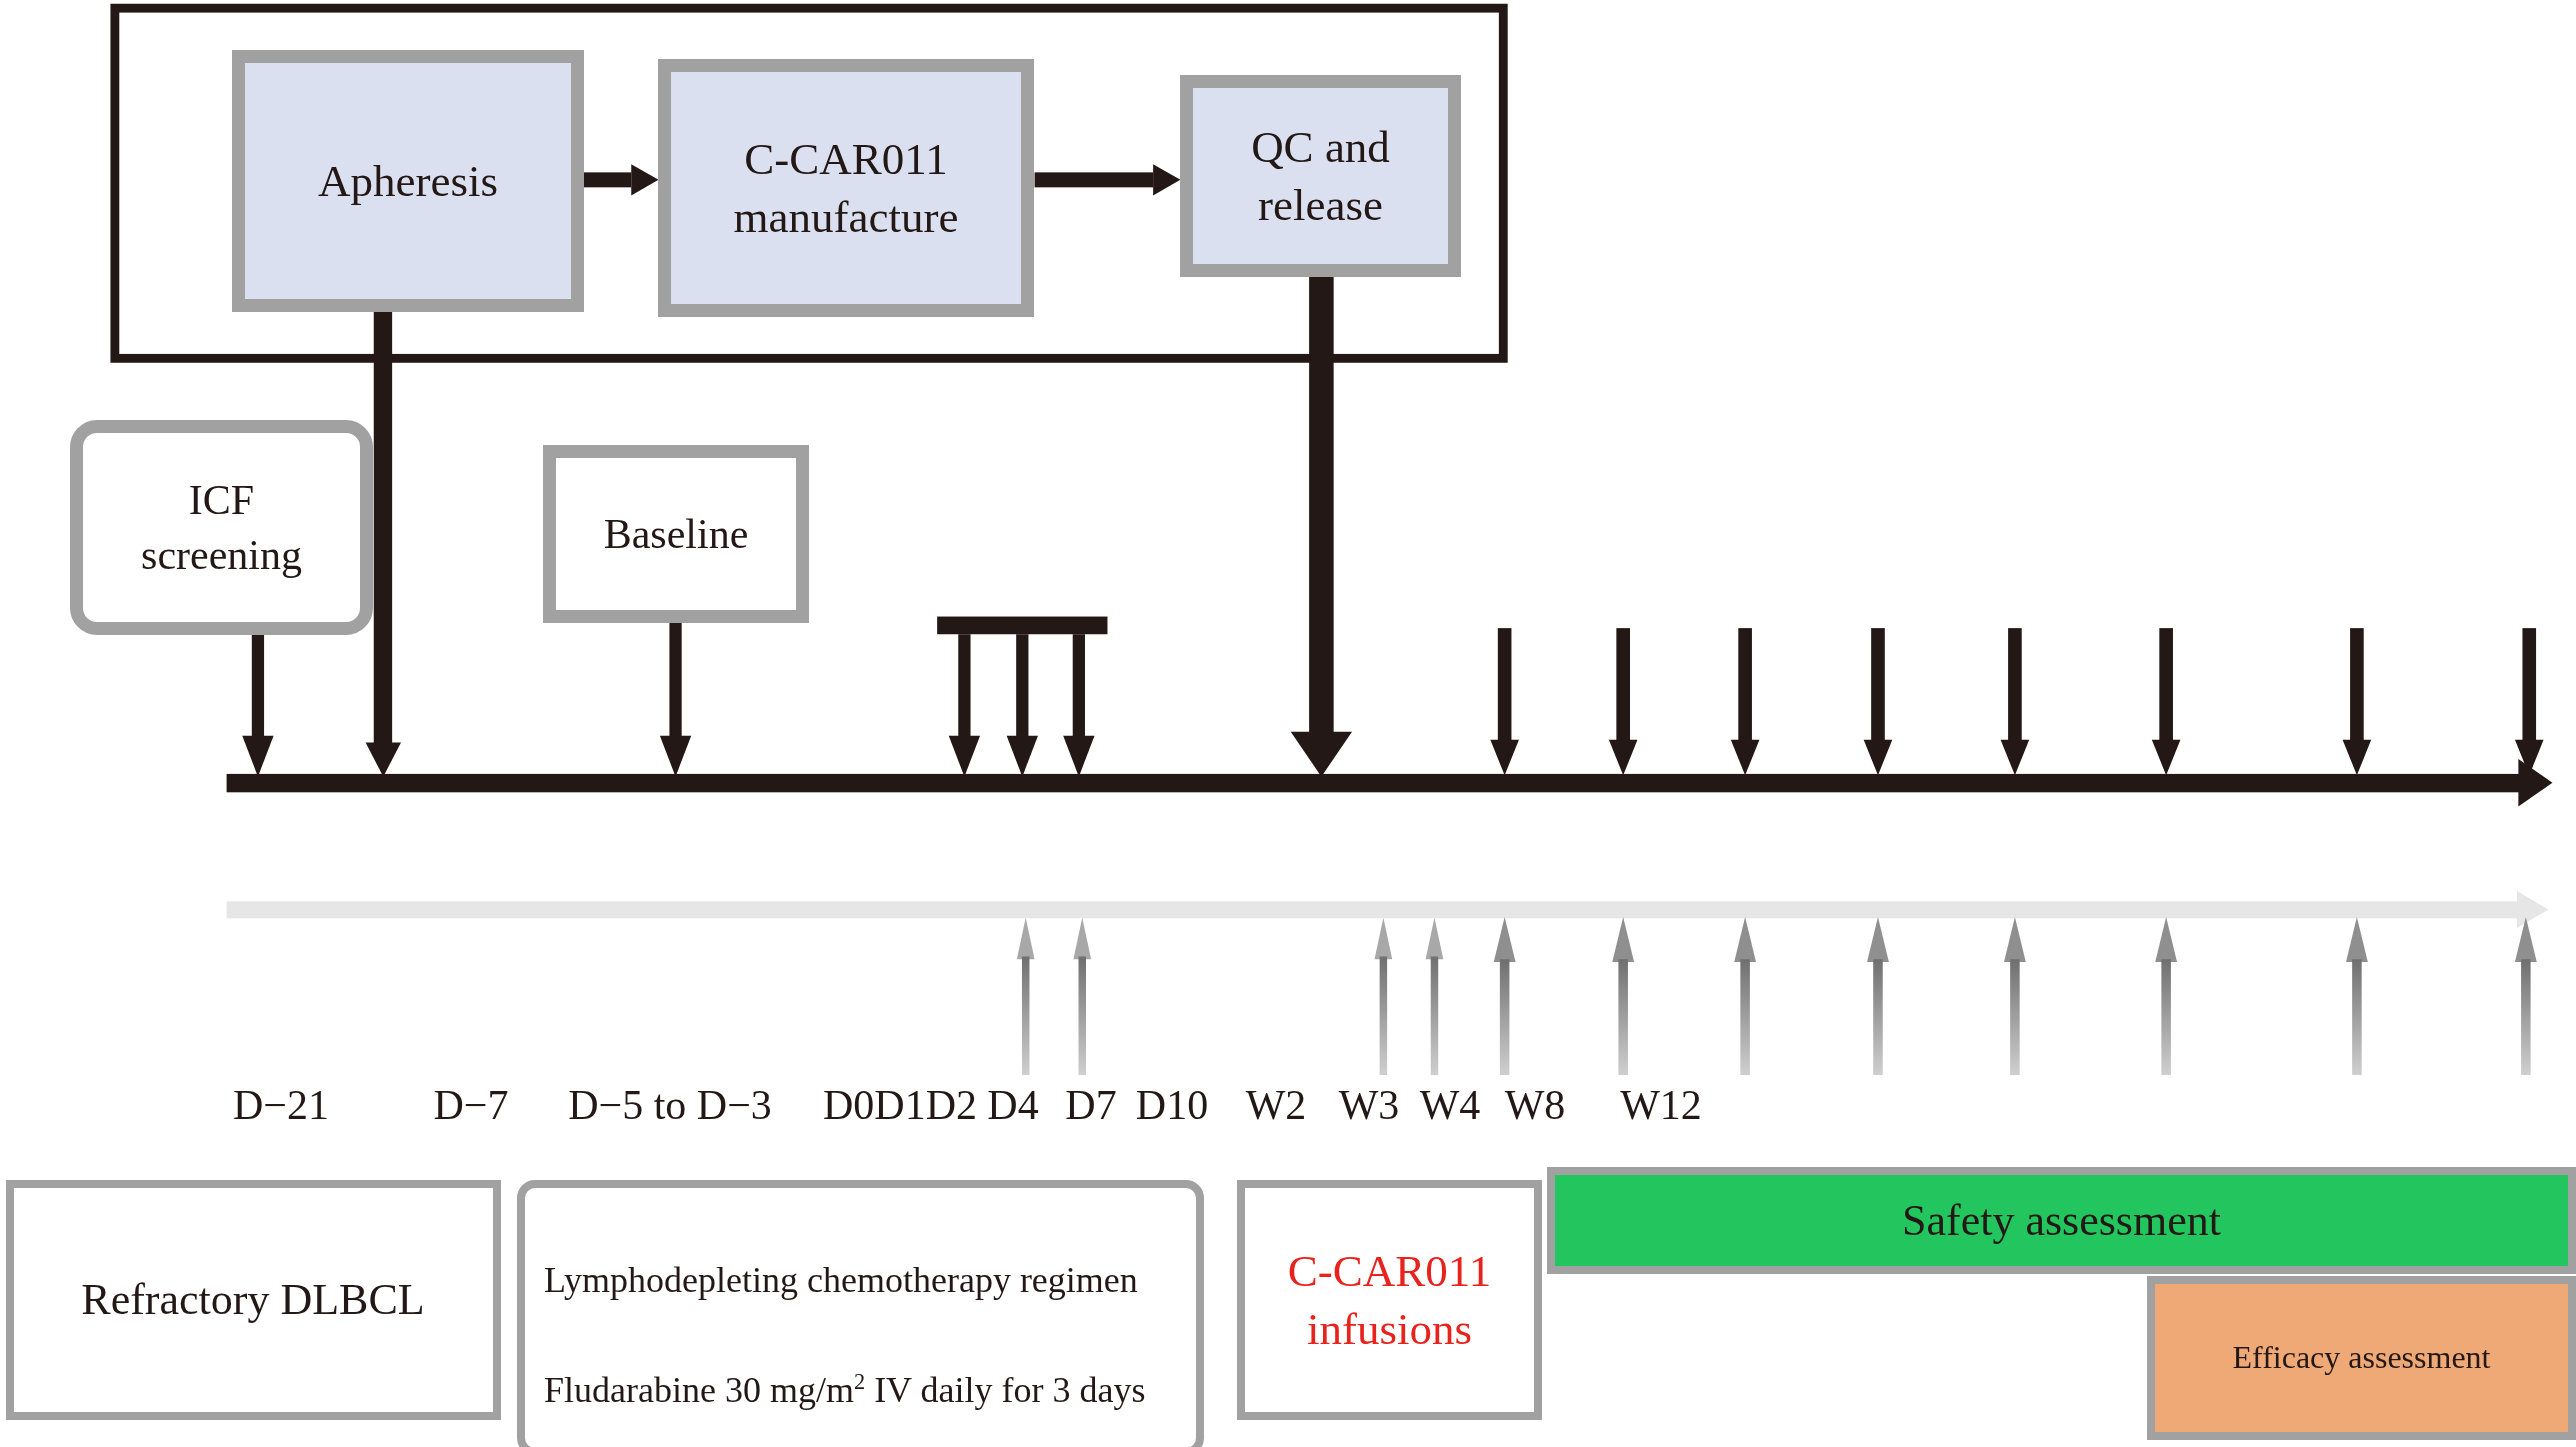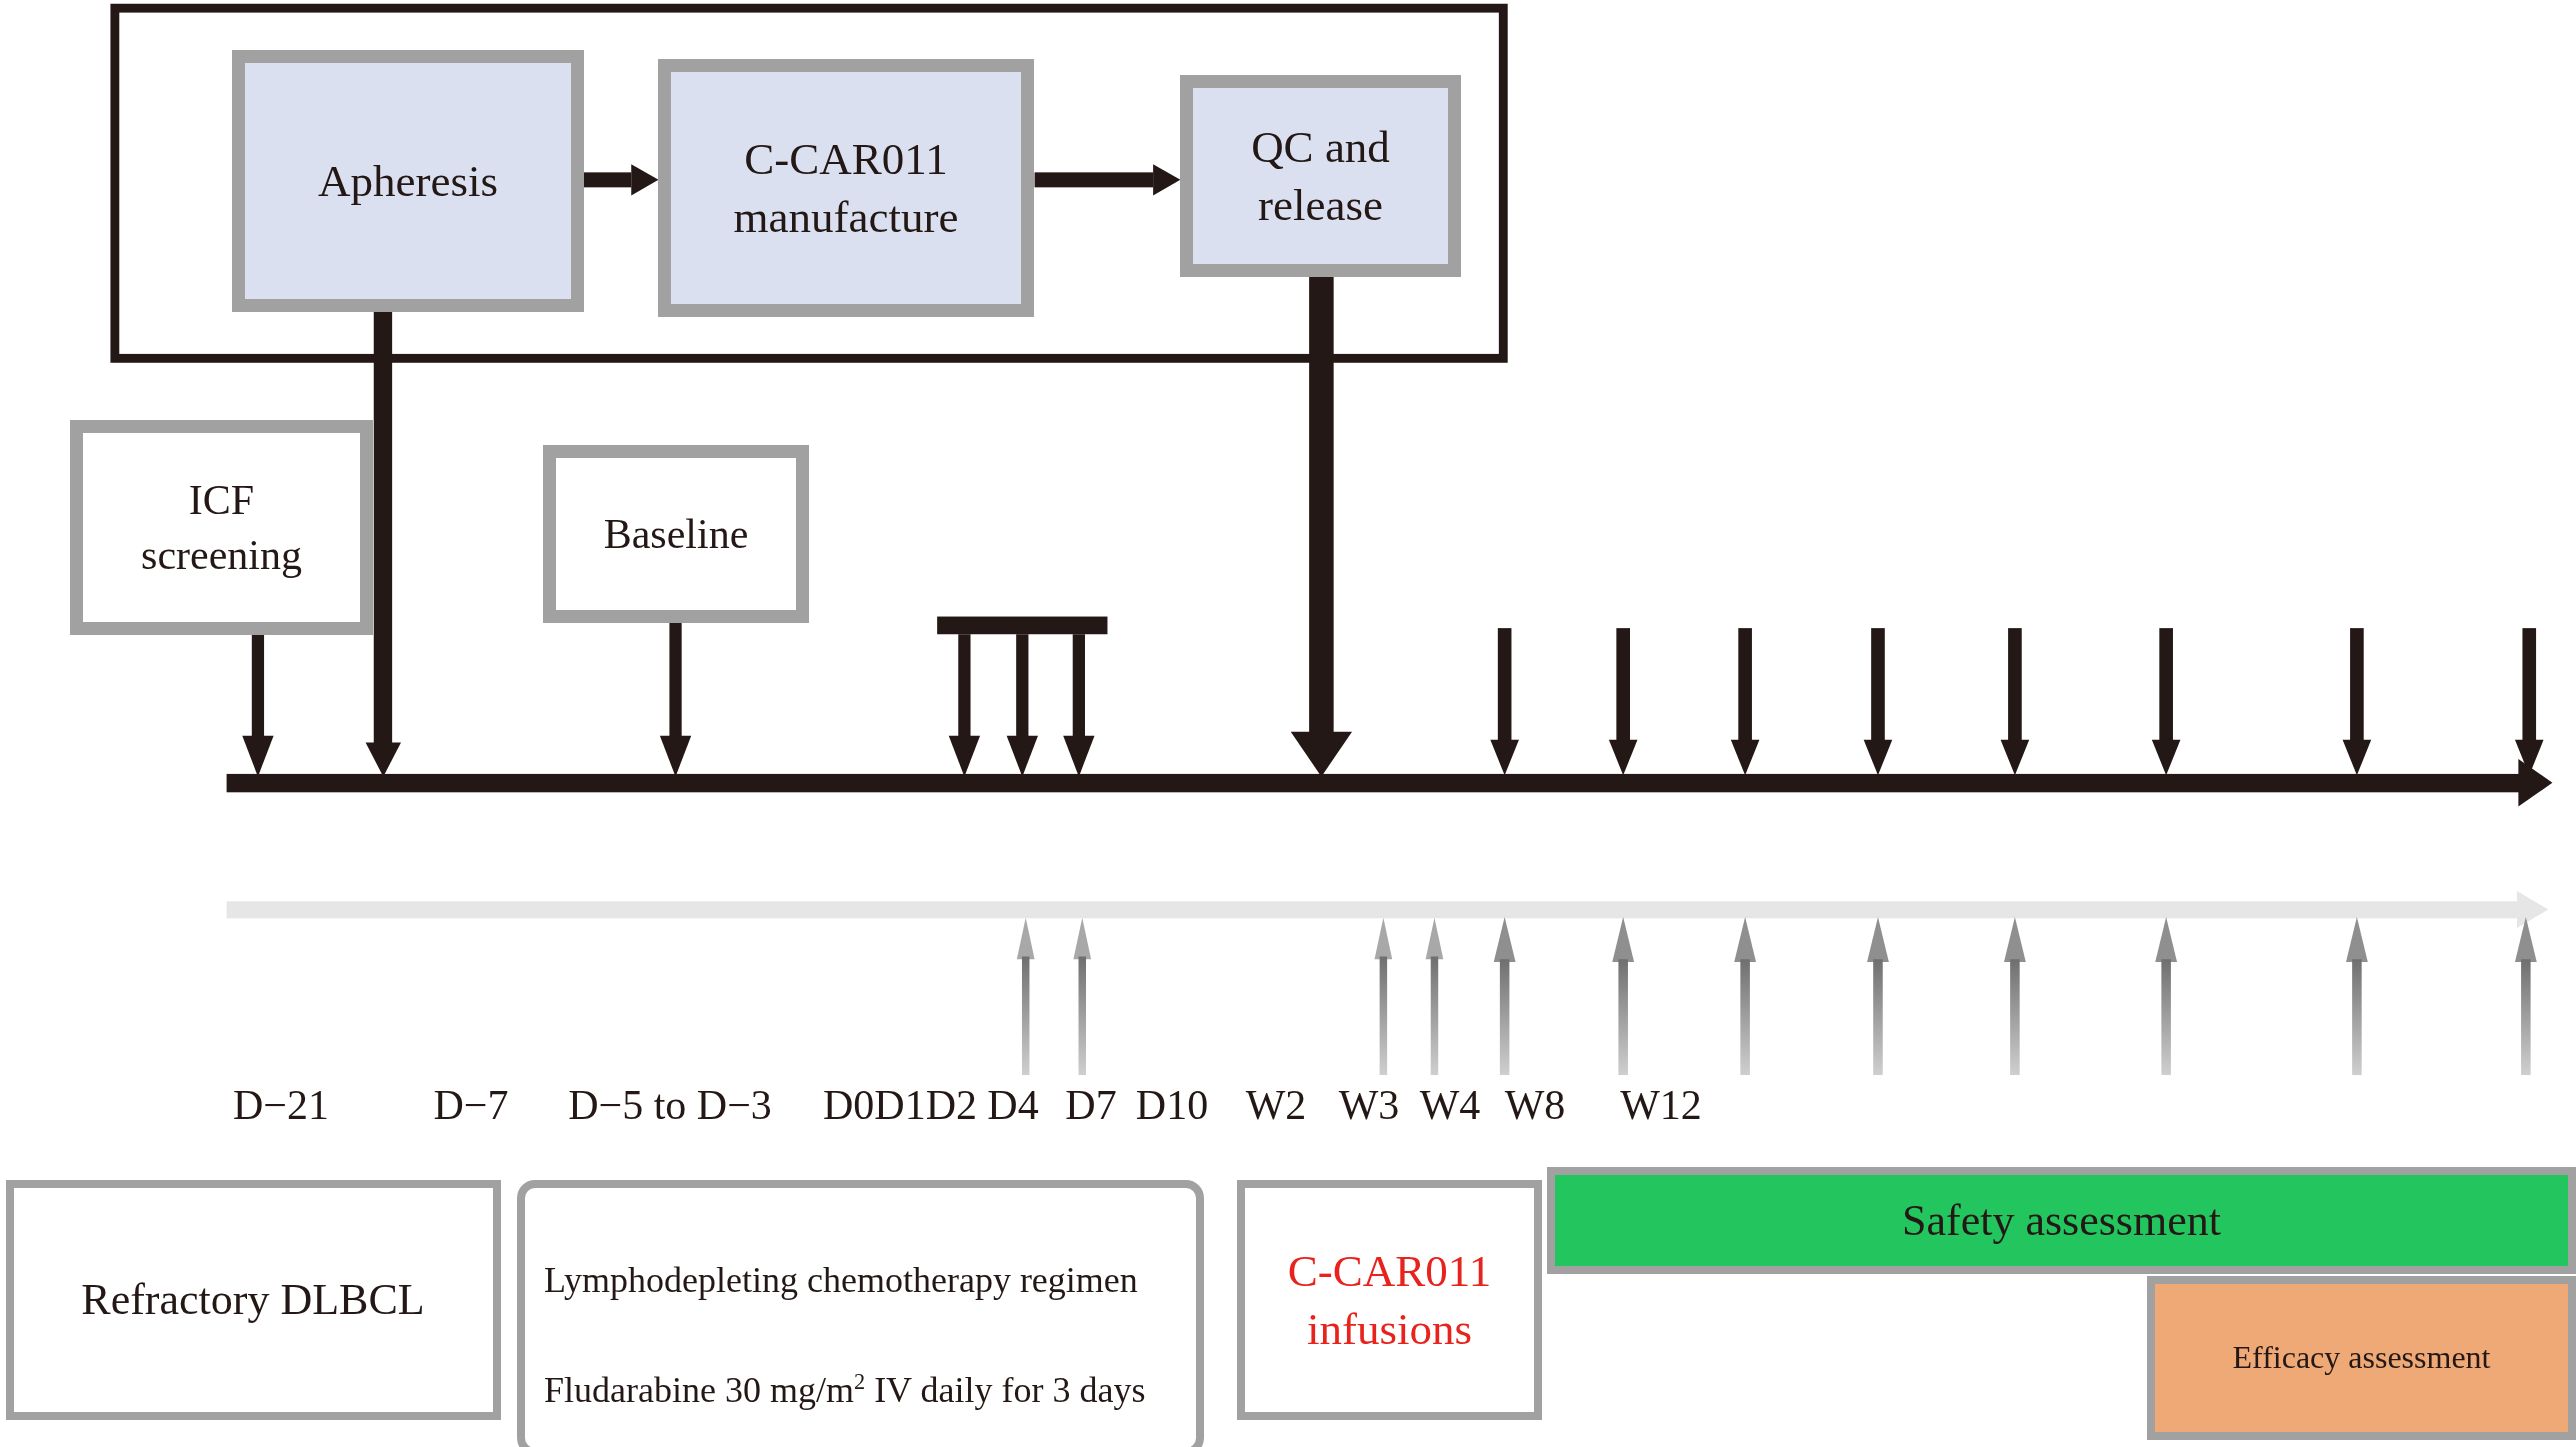--- a/index.html
+++ b/index.html
@@ -22,21 +22,21 @@
     text-align:center;
     white-space:pre-line;
     line-height:1.3;
   }
   .lavender{background:#dbe0f0;border:13.6px solid #a1a1a1;}
   .whitebox{background:#ffffff;border:13.6px solid #a1a1a1;}
   .legendbox{background:#ffffff;border:8.9px solid #a1a1a1;}
   .box-apheresis{left:232px;top:50px;width:352px;height:262px;font-size:45px;}
   .box-manufacture{left:658px;top:59px;width:376px;height:258px;font-size:45px;}
   .box-qc{left:1180px;top:55px;width:281px;height:202px;font-size:45px;margin-top:20px;}
-  .box-icf{left:70px;top:420px;width:303px;height:215px;font-size:42px;}
+  .box-icf{left:70px;top:420px;width:303px;height:215px;font-size:42px;border-radius:27px;}
   .box-baseline{left:543px;top:445px;width:266px;height:178px;font-size:42px;}
   .box-refractory{left:5.5px;top:1180px;width:495px;height:240px;font-size:44px;align-items:center;}
   .box-lympho{
     left:517px;top:1180px;width:687px;height:276px;
     display:block;text-align:left;padding:9.5px 19px;font-size:36px;line-height:55px;border-radius:18px;
   }
   .lympho-line{white-space:nowrap;}
   .sup{font-size:0.62em;vertical-align:super;line-height:0;}
   .box-infusion{left:1237px;top:1180px;width:305px;height:240px;font-size:45px;color:#e8221c;}
   .box-safety{left:1547px;top:1167px;width:1029px;height:107px;font-size:44px;background:#22c55e;border:8.9px solid #a1a1a1;}

